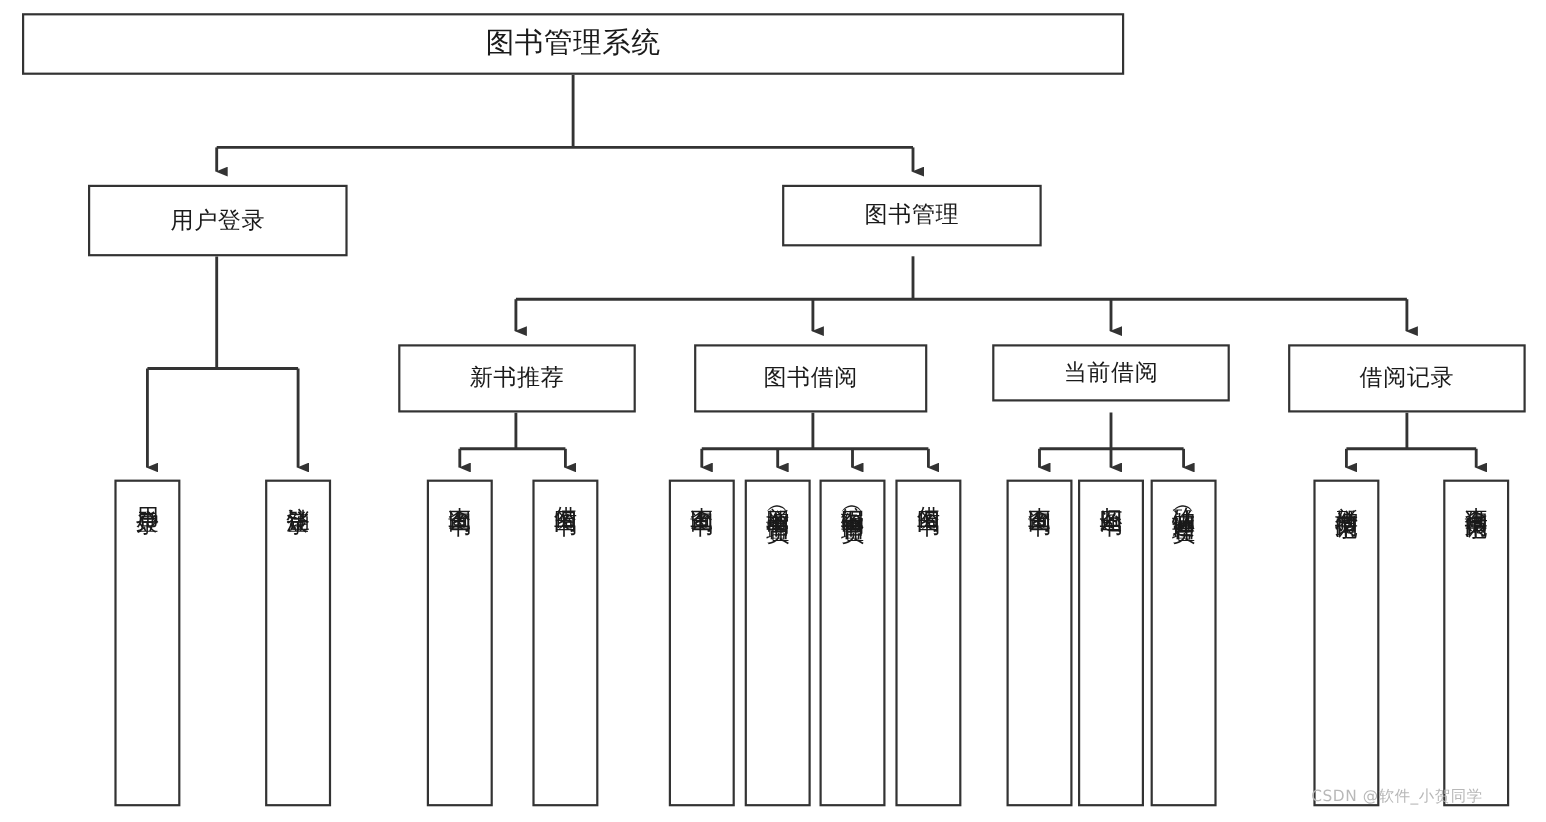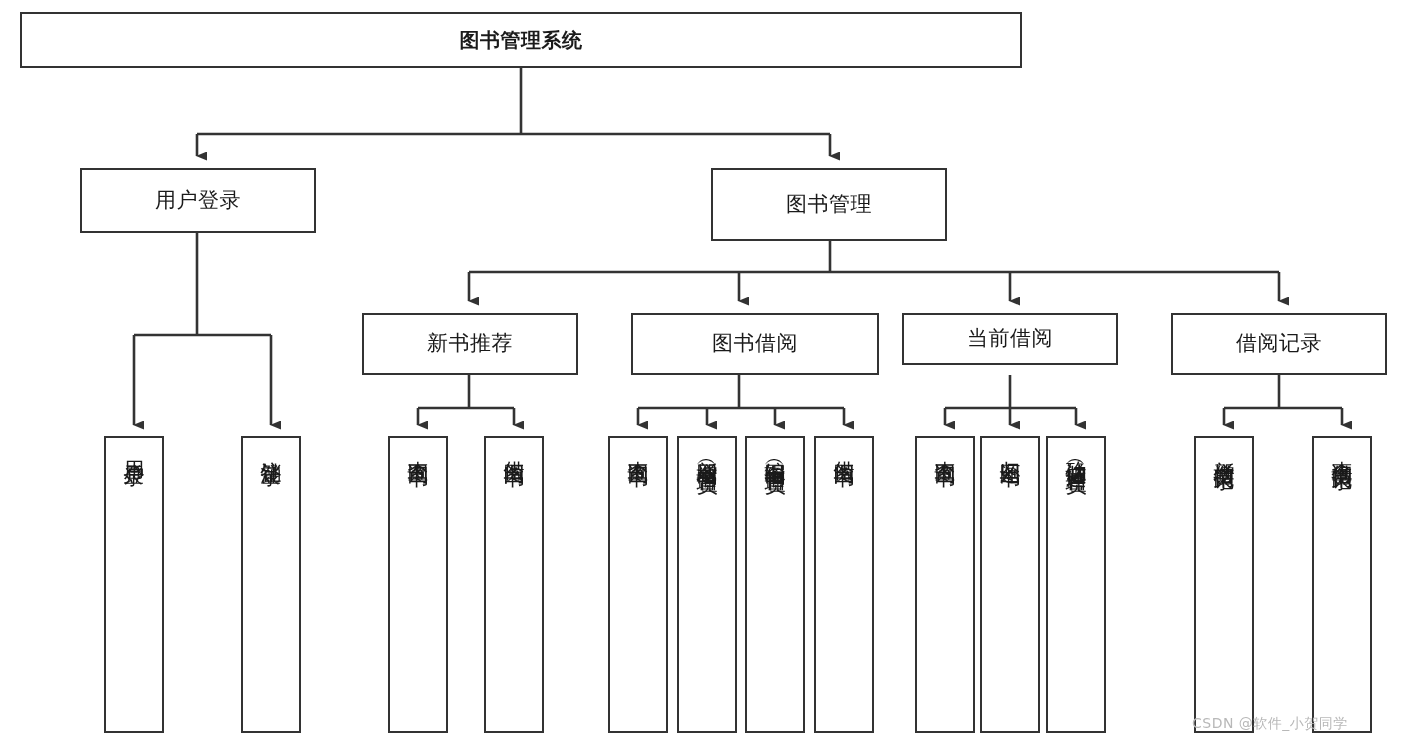--- a/index.html
+++ b/index.html
@@ -35,22 +35,21 @@
     justify-content: center;
     color: #1a1a1a;
     z-index: 2;
   }
   .node .label {
     text-align: center;
     line-height: 1.12;
     letter-spacing: 0.5px;
   }
   .node.root {
-    font-size: 20px;
-    font-weight: bold;
+    font-size: 26px;
   }
   .node.lvl2 {
     font-size: 21px;
   }
   .node.lvl3 {
     font-size: 21px;
   }
   .node.leaf {
     align-items: flex-start;
     justify-content: center;
@@ -128,28 +127,28 @@
     </g>
   </svg>
 
   <div class="node root" style="left:20px; top:12px; width:1002px; height:56px;">
     <span class="label">图书管理系统</span>
   </div>
 
   <div class="node lvl2" style="left:80px; top:168px; width:236px; height:65px;">
     <span class="label">用户登录</span>
   </div>
-  <div class="node lvl2" style="left:711px; top:168px; width:236px; height:73px;">
+  <div class="node lvl2" style="left:711px; top:168px; width:236px; height:56px;">
     <span class="label">图书管理</span>
   </div>
 
   <div class="node lvl3" style="left:362px; top:313px; width:216px; height:62px;">
     <span class="label">新书推荐</span>
   </div>
-  <div class="node lvl3" style="left:631px; top:313px; width:248px; height:62px;">
+  <div class="node lvl3" style="left:631px; top:313px; width:212px; height:62px;">
     <span class="label">图书借阅</span>
   </div>
   <div class="node lvl3" style="left:902px; top:313px; width:216px; height:52px;">
     <span class="label">当前借阅</span>
   </div>
   <div class="node lvl3" style="left:1171px; top:313px; width:216px; height:62px;">
     <span class="label">借阅记录</span>
   </div>
 
   <div class="node leaf" style="left:104px; top:436px; width:60px; height:297px;">

